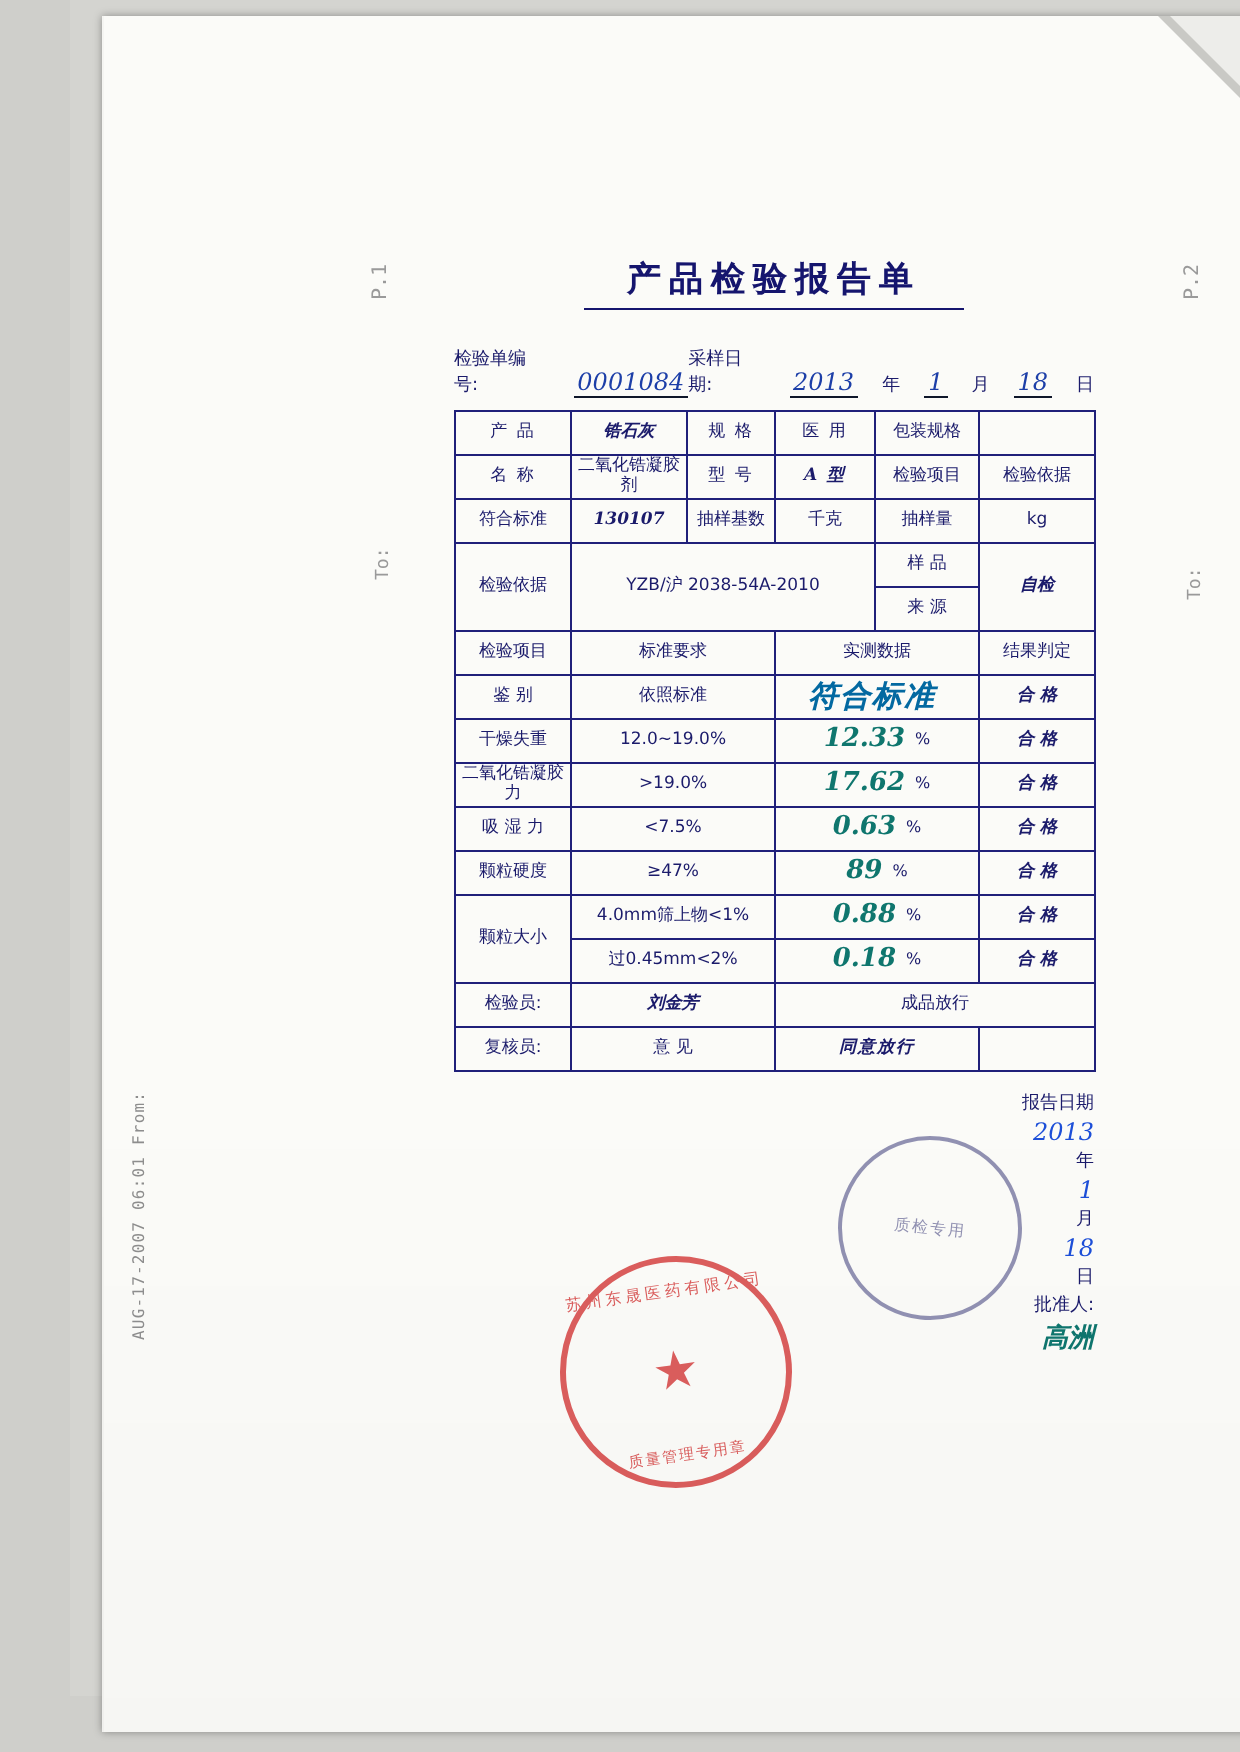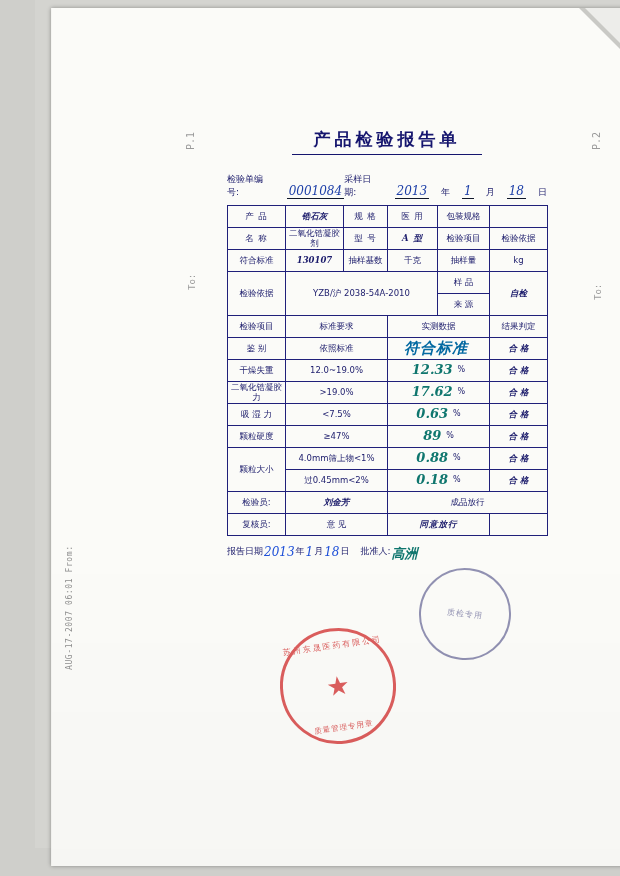--- a/index.html
+++ b/index.html
@@ -90,21 +90,21 @@
   }
   .hw-big{
     font-family:"DejaVu Serif","Liberation Serif",serif;
     color:#0369a1;font-style:italic;font-size:15px;font-weight:bold;
     letter-spacing:1px;
   }
   .unit{font-size:8px;color:#1b1b6b;font-style:normal;margin-left:3px;}
   .val-row{display:flex;align-items:center;justify-content:center;gap:2px;}
 
   .tail{margin-top:9px;font-size:9px;color:#1b1b6b;}
-  .tail .line1{display:flex;align-items:flex-start;gap:1px;}
+  .tail .line1{display:flex;align-items:flex-end;gap:1px;flex-direction:column;}
   .tail .line2{
     margin-top:12px;text-align:center;font-size:9.5px;letter-spacing:.5px;
   }
 
   
   .stamp-round{
     position:absolute;left:229px;top:620px;width:110px;height:110px;
     border:3px solid #cf2222;border-radius:50%;
     opacity:.72;transform:rotate(-8deg);
   }

